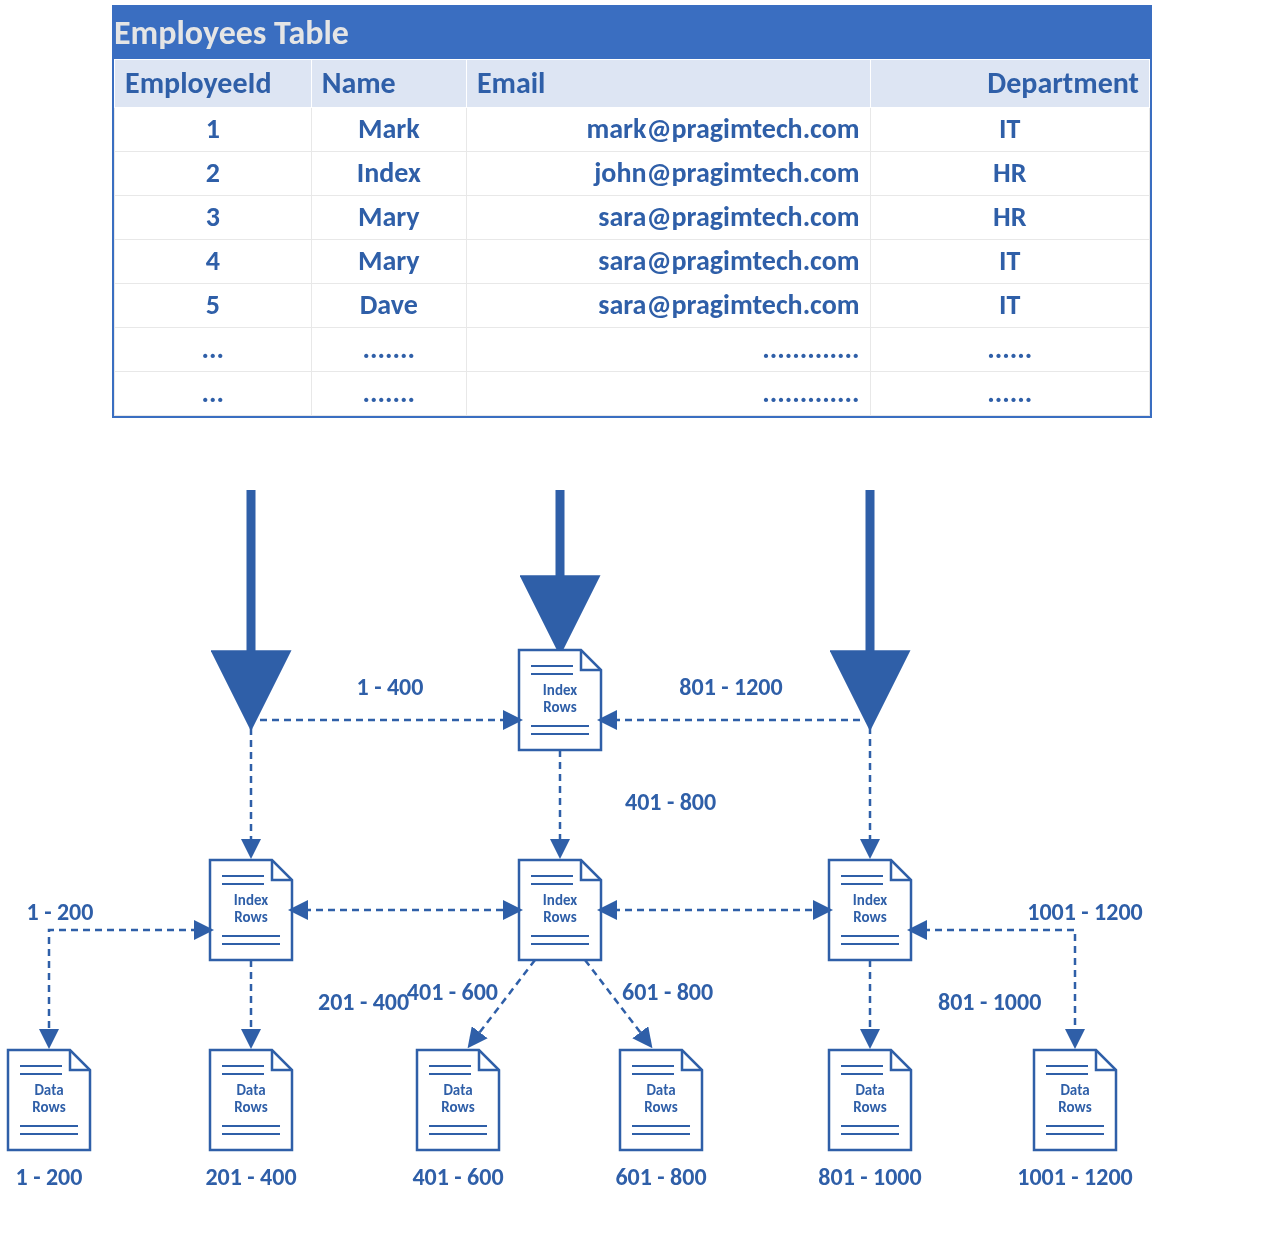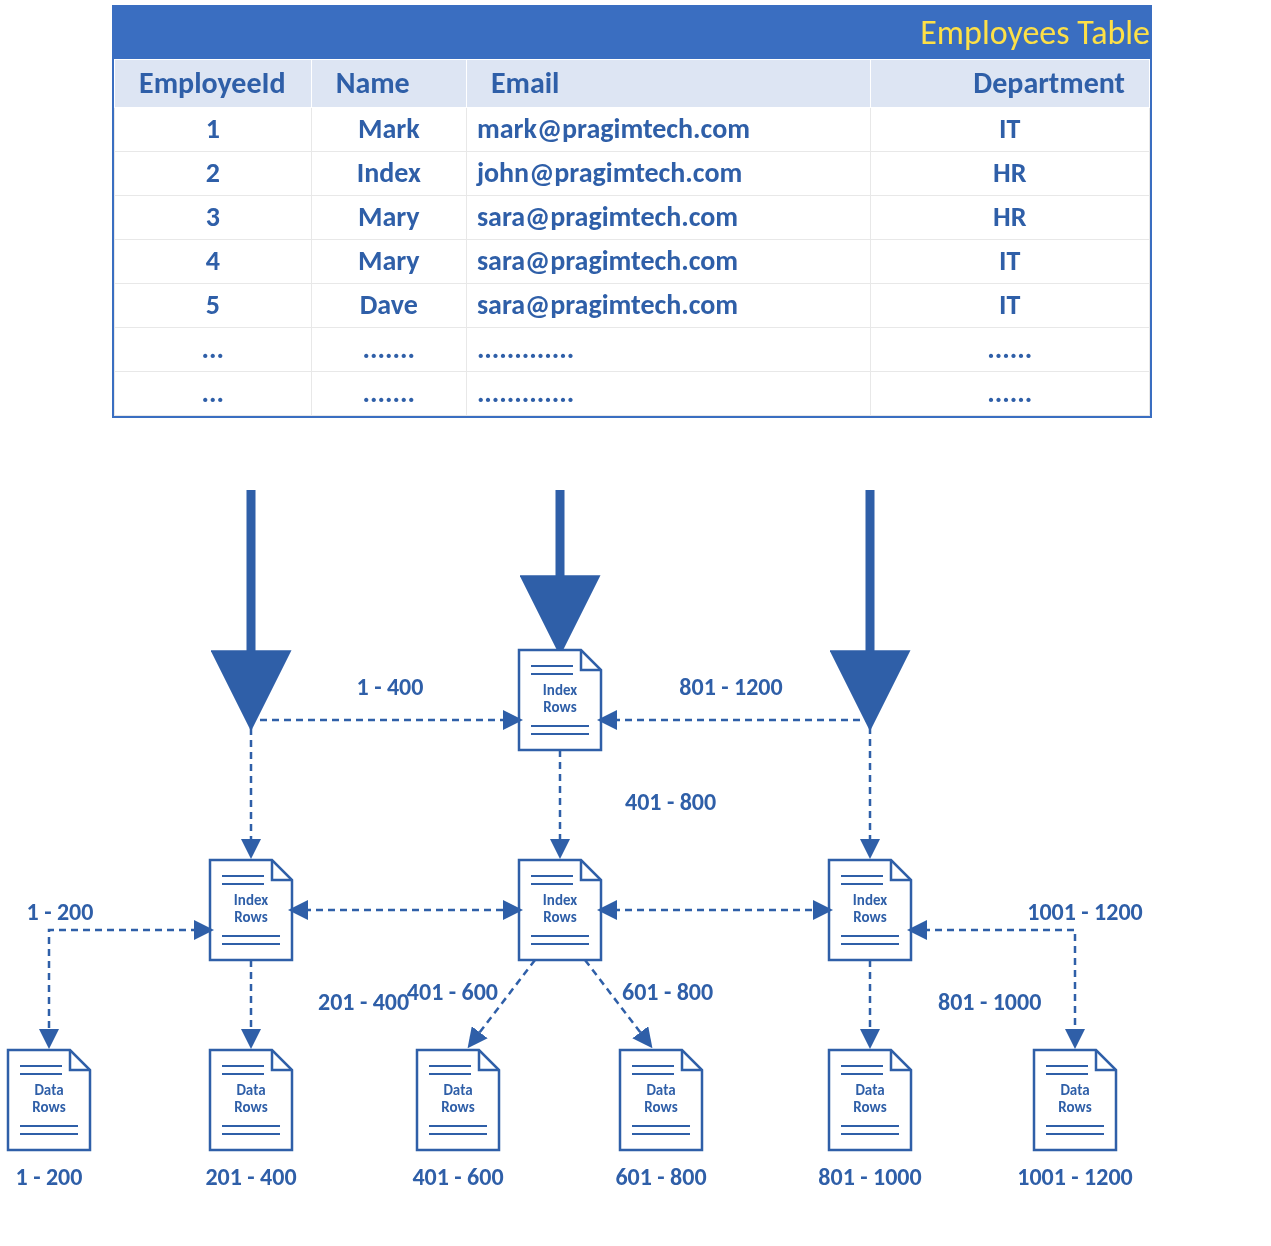--- a/index.html
+++ b/index.html
@@ -19,50 +19,50 @@
   
   .tbl{
     position:absolute;
     left:112px; top:5px;
     width:1040px;
     border:2px solid var(--blue-mid);
     box-sizing:border-box;
   }
   .tbl .title{
     background:var(--blue-mid);
-    color:#fde047;
-    font-weight:400;
+    color:#e5e5e5;
+    font-weight:700;
     font-size:34px;
-    text-align:right;
+    text-align:left;
     padding:5px 0 6px;
   }
   .tbl table{
     width:100%;
     border-collapse:collapse;
     table-layout:fixed;
   }
   .tbl th{
     background:var(--blue-light);
     color:var(--blue);
     font-weight:700;
     font-size:30px;
     text-align:left;
-    padding:4px 24px 6px;
+    padding:4px 10px 6px;
     border:1px solid #ffffff;
   }
   .tbl th.dep{text-align:right;}
   .tbl td{
     color:var(--blue);
     font-weight:700;
     font-size:28px;
     padding:3px 10px 5px;
     border:1px solid var(--cell-border);
     text-align:center;
   }
-  .tbl td.email{text-align:left;}
+  .tbl td.email{text-align:right;}
   col.c-id{width:19%;}
   col.c-name{width:15%;}
   col.c-email{width:39%;}
   col.c-dep{width:27%;}
 
   
   .diagram{
     position:absolute;
     left:0; top:490px;
     width:1271px;

